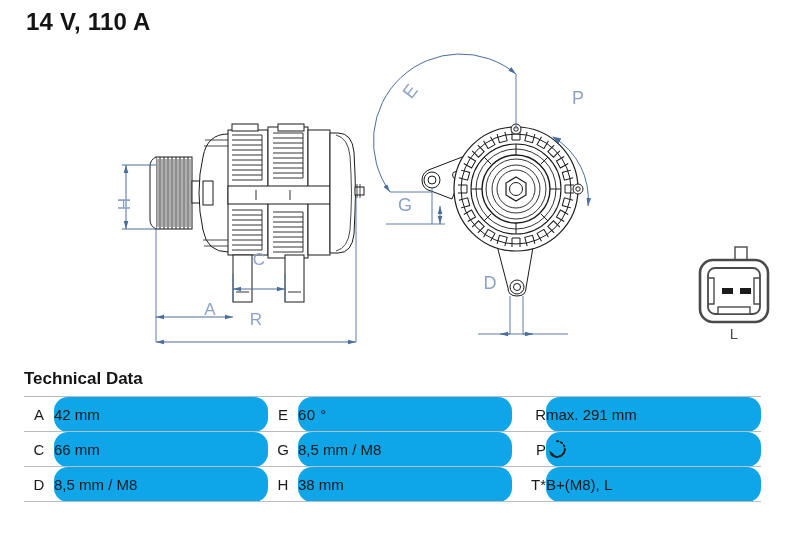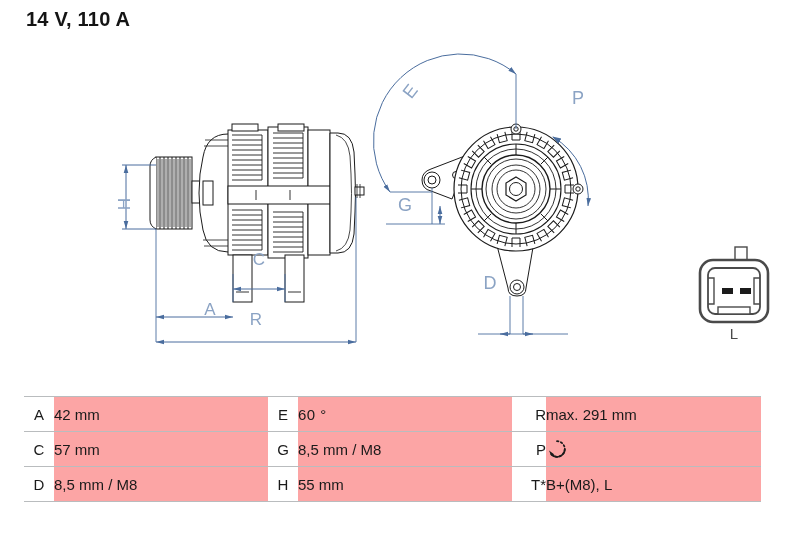--- a/index.html
+++ b/index.html
@@ -14,21 +14,21 @@
     font-family: "Liberation Sans", sans-serif;
     color: #1a1a1a;
     overflow: hidden;
   }
 
   
   #product-title {
     position: absolute;
     left: 26px;
     top: 8px;
-    font-size: 20px;
+    font-size: 24px;
     font-weight: bold;
     letter-spacing: 0.2px;
     color: #141414;
   }
 
   
   #drawing-area {
     position: absolute;
     left: 0;
     top: 34px;
@@ -76,22 +76,23 @@
   }
   #tech-table tr.last-row td {
     border-bottom: 1px solid #b9bcbe;
   }
   td.lbl {
     background: #ffffff;
     text-align: center;
     width: 30px;
   }
   td.val {
-    background: #fca5a5;
+    background: #0ea5e9;
     padding-left: 10px;
+    border-radius: 14px;
   }
   td.lbl-r {
     background: #ffffff;
     text-align: right;
     width: 34px;
     padding-right: 6px;
   }
   .deg-gap {
     letter-spacing: 0.5px;
   }
@@ -377,20 +378,21 @@
     <rect x="740" y="254" width="11" height="6" fill="#1b1b1b" stroke="none"></rect>
   </g>
   <text x="734" y="305" text-anchor="middle" fill="#4a4a4a" font-family="Liberation Sans, sans-serif" font-size="15">L</text>
 
   </g>
 </svg>
 </div>
 
 <div id="tech-section">
 
+  <div id="tech-heading">Technical Data</div>
 
   <table id="tech-table">
     <colgroup>
       <col style="width:30px">
         <col style="width:214px">
       <col style="width:30px">
         <col style="width:214px">
       <col style="width:34px">
         <col style="width:215px">
     </colgroup>
@@ -398,38 +400,38 @@
       <tr>
         <td class="lbl">A</td>
         <td class="val">42 mm</td>
         <td class="lbl">E</td>
         <td class="val deg-gap">60 °</td>
         <td class="lbl-r">R</td>
         <td class="val">max. 291 mm</td>
       </tr>
       <tr>
         <td class="lbl">C</td>
-        <td class="val">57 mm</td>
+        <td class="val">66 mm</td>
         <td class="lbl">G</td>
         <td class="val">8,5 mm / M8</td>
         <td class="lbl-r">P</td>
         <td class="val">
           <span class="rot-icon">
             <svg width="22" height="22" viewBox="0 0 22 22">
               <path d="M11,3.2 A 7.8 7.8 0 1 1 4.4,15.2" fill="none" stroke="#1b1b1b" stroke-width="1.7" stroke-linecap="round" stroke-dasharray="1.6 2.4"></path>
               <path d="M18.8,11 A 7.8 7.8 0 0 1 5.2,16.1" fill="none" stroke="#1b1b1b" stroke-width="1.7" stroke-linecap="round"></path>
               <path d="M3.0,12.6 L8.4,16.6 L5.0,17.6 Z" fill="#1b1b1b"></path>
             </svg>
           </span>
         </td>
       </tr>
       <tr class="last-row">
         <td class="lbl">D</td>
         <td class="val">8,5 mm / M8</td>
         <td class="lbl">H</td>
-        <td class="val">55 mm</td>
+        <td class="val">38 mm</td>
         <td class="lbl-r">T*</td>
         <td class="val">B+(M8), L</td>
       </tr>
     </tbody>
   </table>
 
 </div>
 
 </body></html>

